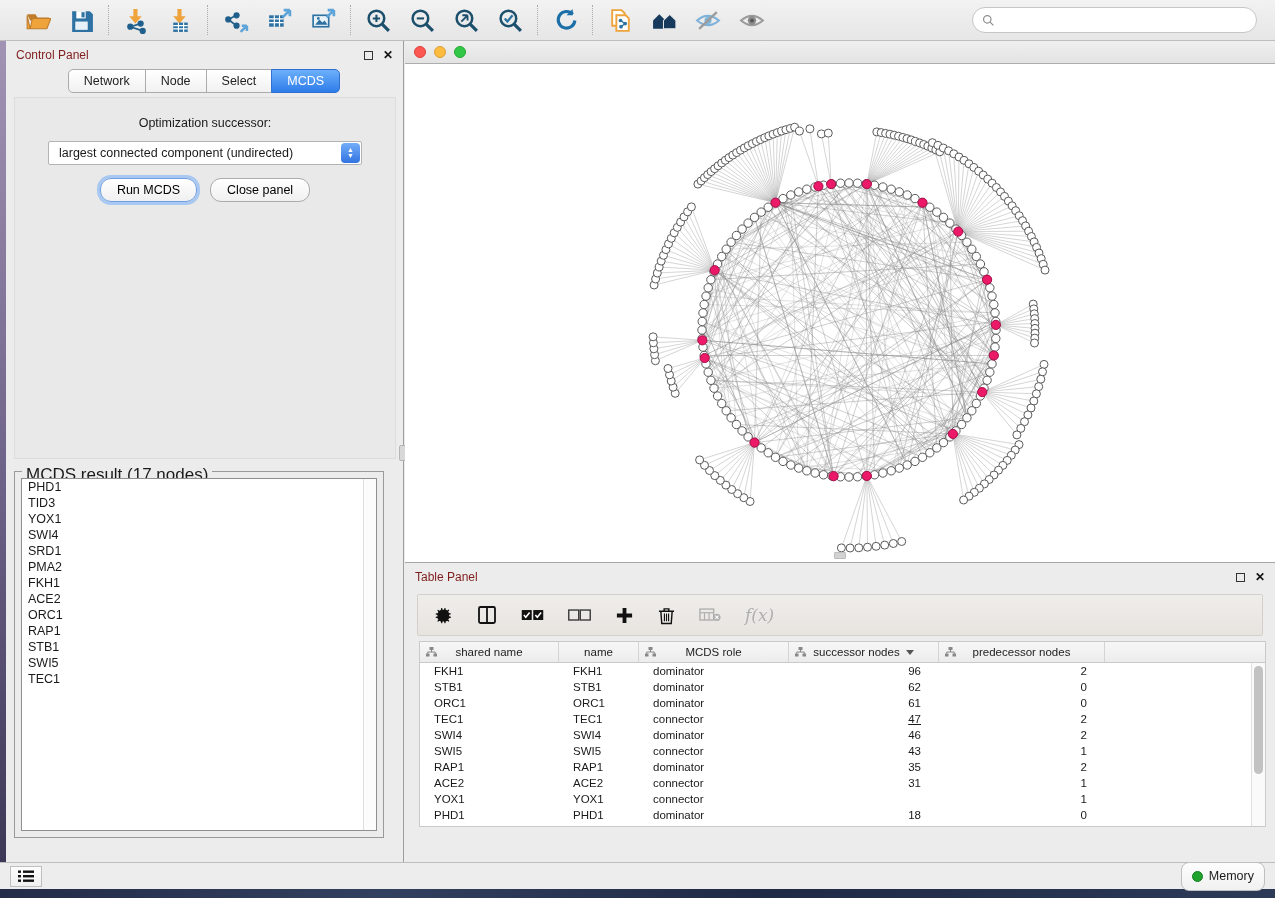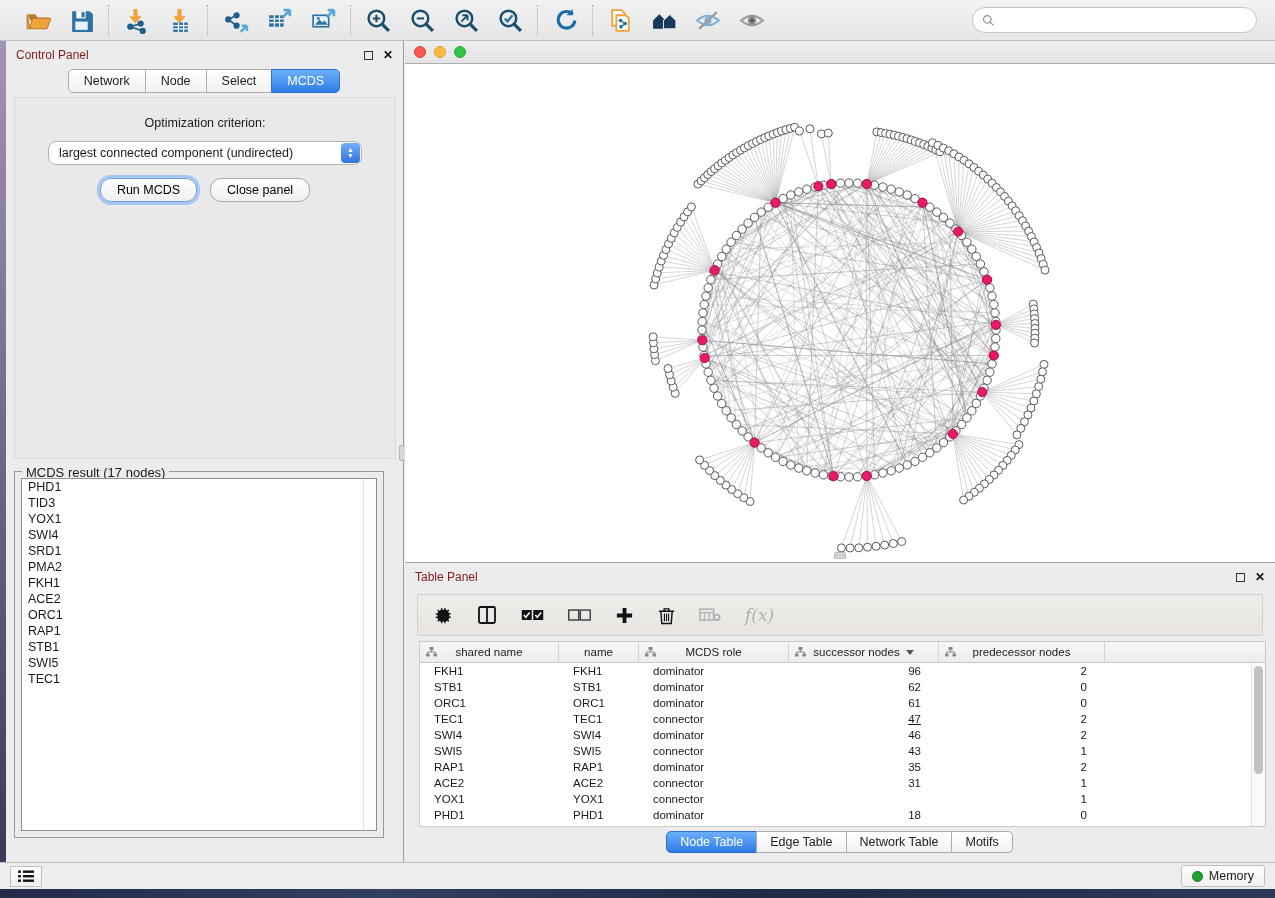--- a/index.html
+++ b/index.html
@@ -37,33 +37,33 @@
   .seg { display:flex; justify-content:center; }
   .seg .seg-btn { border:1px solid #ABABAB; background:linear-gradient(#FFFFFF,#F1F1F1);
     font-size:12.5px; padding:4px 15px; margin-left:-1px; color:#222; font-family:"Liberation Sans",sans-serif; cursor:default;}
   .seg .seg-btn:first-child { border-radius:5px 0 0 5px; }
   .seg .seg-btn:last-child { border-radius:0 5px 5px 0; }
   .seg .seg-btn.active { background:linear-gradient(#6CB0FB,#2E7CE8); color:#fff; border-color:#2F6FD2; }
   .cp-content { position:absolute; left:8px; top:56px; width:382px; height:362px;
     background:#E9E9E9; border:1px solid #DCDCDC; }
   .opt-label { text-align:center; margin-top:18px; font-size:12.5px; }
   .select-row { display:flex; justify-content:center; margin-top:11px; }
-  .mac-select { width:314px; height:24px; background:#fff; border:1px solid #B3B3B3; border-radius:8px;
+  .mac-select { width:314px; height:24px; background:#fff; border:1px solid #B3B3B3; border-radius:2px;
     display:flex; align-items:center; position:relative; }
   .mac-select .sel-val { flex:1; font-size:12.5px; padding-left:10px; white-space:nowrap; overflow:hidden; }
   .stepper { position:absolute; right:1px; top:1px; width:19px; height:20px; border-radius:4px;
     background:linear-gradient(#73AEF9,#3173E0); display:flex; flex-direction:column; align-items:center; justify-content:center; color:#fff; }
   .stepper span { font-size:7px; line-height:6px; }
   .btn-row { display:flex; justify-content:center; gap:13px; margin-top:13px; }
   .mac-btn { background:linear-gradient(#FFFFFF,#F0F0F0); border:1px solid #ABABAB; border-radius:11px;
     font-size:12.5px; padding:4px 16px; font-family:"Liberation Sans",sans-serif; cursor:default; }
   .mac-btn.focused { box-shadow:0 0 0 3px #A8C8F2; border-color:#6E9FE4; }
   .mcds-group { position:absolute; left:8px; top:424px; width:370px; height:373px; }
   .group-frame { position:absolute; inset:6px 0 0 0; border:1px solid #9A9A9A; }
-  .group-legend { position:absolute; left:8px; top:0; background:#ECECEC; padding:0 4px; font-size:13px; }
+  .group-legend { position:absolute; left:8px; top:0; background:#ECECEC; padding:0 4px; font-size:17px; }
   .mcds-list { position:absolute; inset:13px 7px 7px 7px; background:#fff; border:1px solid #8F8F8F;
     font-size:12.5px; overflow:hidden; }
   .mcds-scroll { position:absolute; right:0; top:0; bottom:0; width:13px; background:#FCFCFC; border-left:1px solid #DFDFDF; }
   .mcds-item { padding:0 6px; height:16px; line-height:16px; }
   .split-handle { position:absolute; right:-4px; top:404px; width:8px; height:16px; background:#D8D8D8;
     border:1px solid #B5B5B5; border-radius:2px; }
 
   
   .net-window { position:absolute; left:405px; top:41px; width:870px; height:521px; background:#fff; }
   .net-titlebar { height:23px; background:linear-gradient(#EFEFEF,#E3E3E3); border-bottom:1px solid #ADADAD;
@@ -99,22 +99,22 @@
   .tbl-scroll { position:absolute; right:0; top:21px; width:14px; bottom:0; background:#FAFAFA; border-left:1px solid #E0E0E0; }
   .tbl-thumb { position:absolute; left:2px; top:3px; width:9px; height:108px; background:#C2C2C2; border-radius:5px; }
   .tp-tabs { position:absolute; left:0; right:0; top:268px; display:flex; justify-content:center; }
   .tp-tabs .seg-btn { padding:3px 13px; font-size:12.5px; }
 
   
   .statusbar { position:absolute; left:0; top:862px; width:1275px; height:27px;
     background:#EDEDED; border-top:1px solid #BDBDBD; display:flex; align-items:center; padding:0 10px; }
   .status-btn { width:32px; height:21px; background:linear-gradient(#FDFDFD,#F0F0F0); border:1px solid #BFBFBF;
     display:flex; align-items:center; justify-content:center; }
-  .memory-btn { margin-left:auto; height:22px; background:linear-gradient(#FDFDFD,#F1F1F1); border:1px solid #BFBFBF;
-    border-radius:3px; display:flex; align-items:center; gap:6px; padding:0 10px; font-size:12.5px; }
+  .memory-btn { margin-left:auto; height:29px; background:linear-gradient(#FDFDFD,#F1F1F1); border:1px solid #BFBFBF;
+    border-radius:8px; display:flex; align-items:center; gap:6px; padding:0 10px; font-size:12.5px; }
   .mem-dot { width:11px; height:11px; border-radius:50%; background:#1FA32C; border:1px solid #157D20; }
 </style>
 </head>
 <body>
 
 <div class="toolbar">
   <div style="display:flex;align-items:center;" id="tb-groups">
       <span class="tb-group">
         <span class="tb-btn">
           <svg viewBox="0 0 26 26">
@@ -274,21 +274,21 @@
     </span>
   </div>
   <div class="seg" id="cp-tabs">
       <button class="seg-btn">Network</button>
       <button class="seg-btn">Node</button>
       <button class="seg-btn">Select</button>
       <button class="seg-btn active">MCDS</button>
     </div>
 
   <div class="cp-content">
-    <div class="opt-label">Optimization criterion:</div>
+    <div class="opt-label">Optimization successor:</div>
     <div class="select-row">
       <div class="mac-select">
         <span class="sel-val">largest connected component (undirected)</span>
         <span class="stepper">
             <span>▲</span>
             <span>▼</span>
           </span>
       </div>
     </div>
     <div class="btn-row">
@@ -1249,26 +1249,20 @@
           <div class="td txt" style="width: 150px;">dominator</div>
           <div class="td num" style="width: 150px;">18</div>
           <div class="td num" style="width: 166px;">0</div>
         </div>
       </div>
     <div class="tbl-scroll">
         <div class="tbl-thumb"></div>
       </div>
   </div>
 
-  <div class="tp-tabs seg" id="tp-tabs">
-      <button class="seg-btn active">Node Table</button>
-      <button class="seg-btn">Edge Table</button>
-      <button class="seg-btn">Network Table</button>
-      <button class="seg-btn">Motifs</button>
-    </div>
 </div>
 
 <div class="statusbar">
   <div class="status-btn">
     <svg width="16" height="13" viewBox="0 0 16 13">
       <rect x="0" y="0.5" width="3" height="2.4" fill="#111"></rect>
         <rect x="5" y="0.5" width="11" height="2.4" fill="#111"></rect>
       <rect x="0" y="5" width="3" height="2.4" fill="#111"></rect>
         <rect x="5" y="5" width="11" height="2.4" fill="#111"></rect>
       <rect x="0" y="9.5" width="3" height="2.4" fill="#111"></rect>

